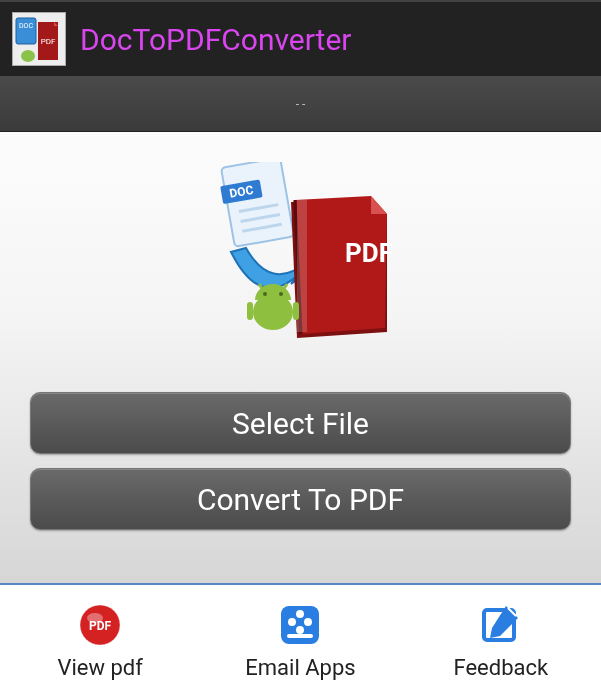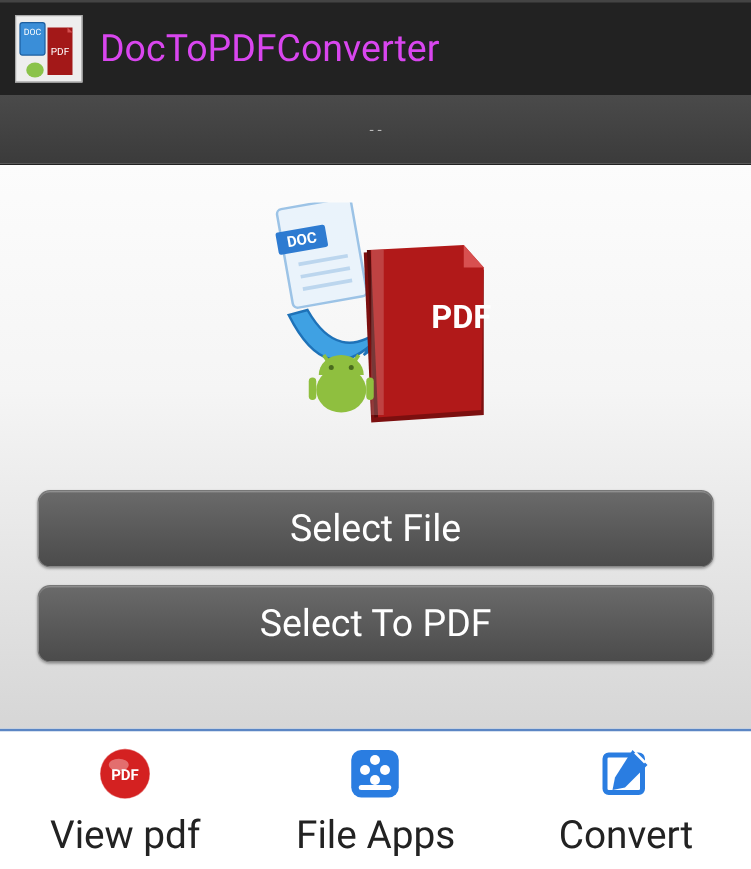--- a/index.html
+++ b/index.html
@@ -78,21 +78,21 @@
     flex: 1;
     display:flex; flex-direction:column; align-items:center; justify-content:center;
     gap: 6px;
     cursor:pointer;
   }
   .navitem .navicon {
     width: 54px; height: 48px;
     display:flex; align-items:center; justify-content:center;
   }
   .navlabel {
-    font-size: 31px;
+    font-size: 22px;
     color: #222;
   }
 </style>
 </head>
 <body>
 
 <div class="titlebar">
   <div class="appicon">
     <svg width="50" height="50" viewBox="0 0 50 50">
       <rect x="2" y="4" width="20" height="26" rx="2" fill="#3a8ed8" stroke="#1d5fa0"></rect>
@@ -144,21 +144,21 @@
         <rect x="-6" y="20" width="6" height="18" rx="3" fill="#8fbf3f"></rect>
         <rect x="40" y="20" width="6" height="18" rx="3" fill="#8fbf3f"></rect>
       </g>
     </svg>
   </div>
 
   <div class="btn">
     <span>Select File</span>
   </div>
   <div class="btn">
-    <span>Select To PDF</span>
+    <span>Convert To PDF</span>
   </div>
 </div>
 
 <div class="bottomnav">
   <div class="navitem">
     <div class="navicon">
       <svg width="46" height="46" viewBox="0 0 46 46">
         <circle cx="23" cy="23" r="20" fill="#d42121"></circle>
         <circle cx="23" cy="23" r="20" fill="none" stroke="rgba(255,255,255,0.4)" stroke-width="1"></circle>
         <ellipse cx="18" cy="16" rx="8" ry="5" fill="rgba(255,255,255,0.35)"></ellipse>
@@ -175,26 +175,26 @@
         <rect x="4" y="4" width="38" height="38" rx="8" fill="#2a7de1"></rect>
         <g fill="#fff">
           <circle cx="15" cy="20" r="4"></circle>
           <circle cx="31" cy="20" r="4"></circle>
           <circle cx="23" cy="12" r="4"></circle>
           <circle cx="23" cy="28" r="4"></circle>
           <rect x="10" y="32" width="26" height="4" rx="2"></rect>
         </g>
       </svg>
     </div>
-    <div class="navlabel">File Apps</div>
+    <div class="navlabel">Email Apps</div>
   </div>
 
   <div class="navitem">
     <div class="navicon">
       <svg width="46" height="46" viewBox="0 0 46 46">
         <rect x="6" y="8" width="30" height="30" rx="3" fill="none" stroke="#2a7de1" stroke-width="4"></rect>
         <path d="M28 4 L40 16 L22 34 L12 36 L14 26 Z" fill="#2a7de1"></path>
         <path d="M30 6 L38 14" stroke="#fff" stroke-width="2"></path>
       </svg>
     </div>
-    <div class="navlabel">Convert</div>
+    <div class="navlabel">Feedback</div>
   </div>
 </div>
 
 </body></html>

